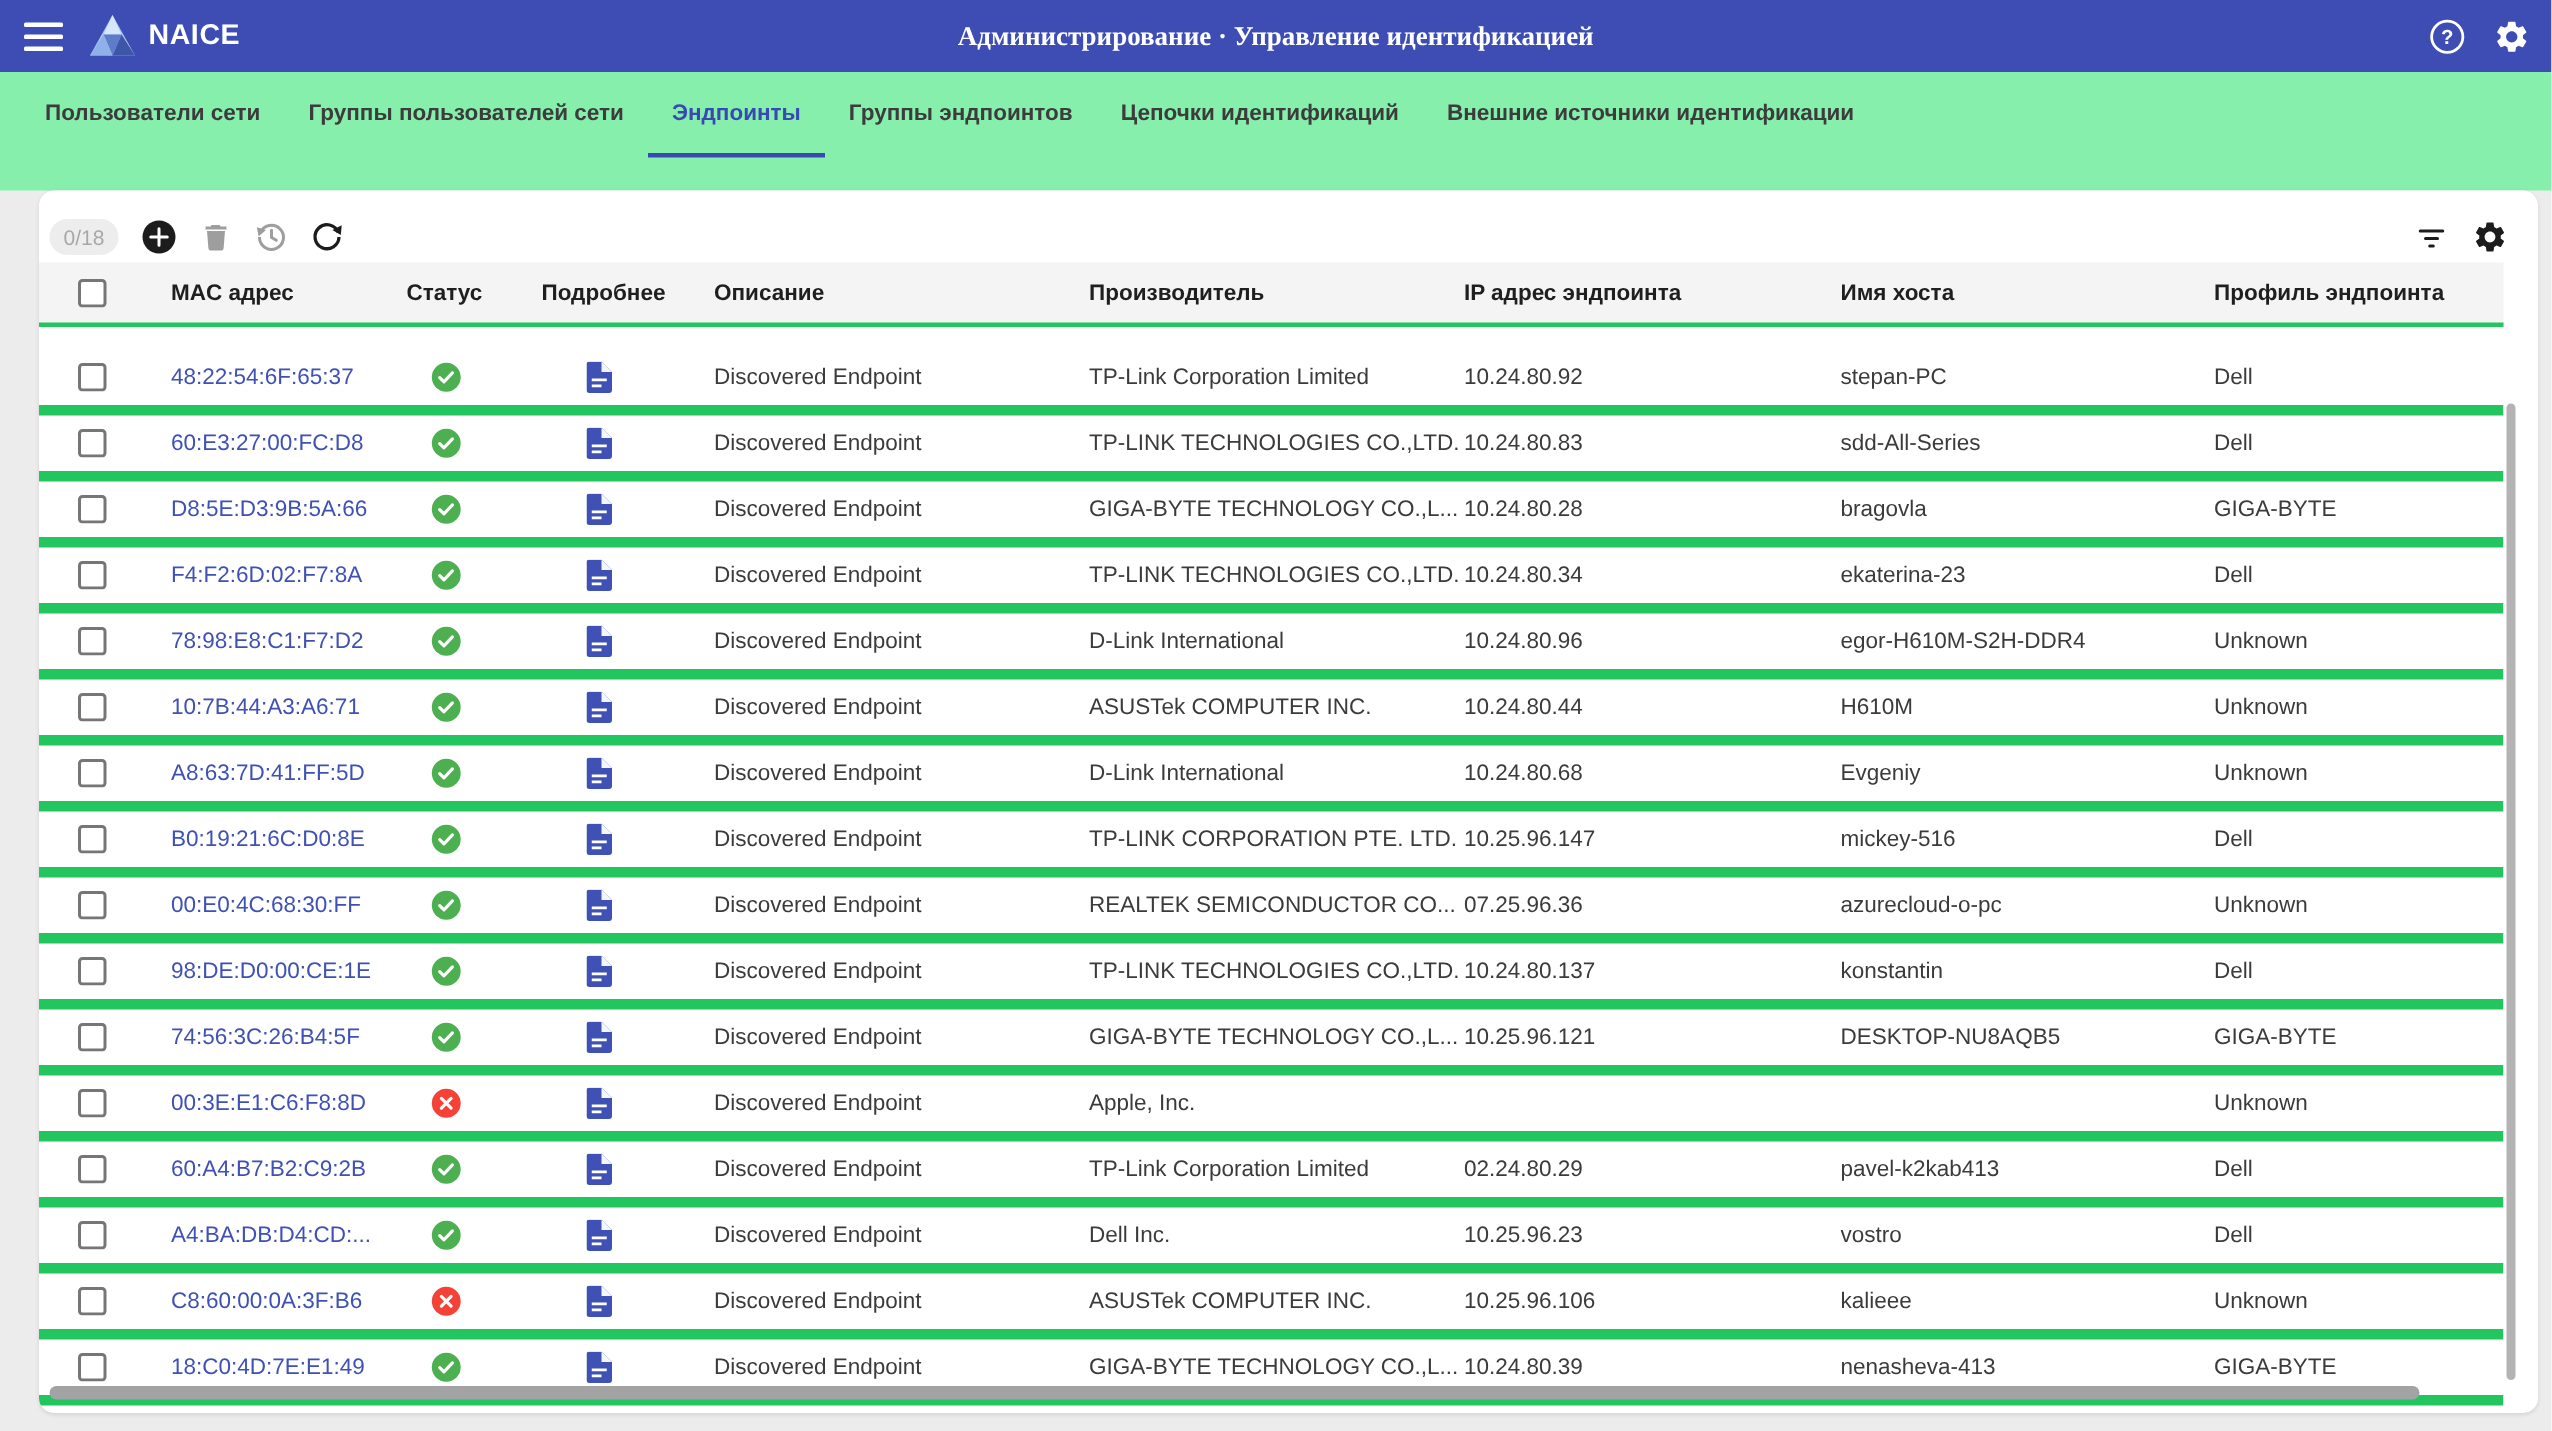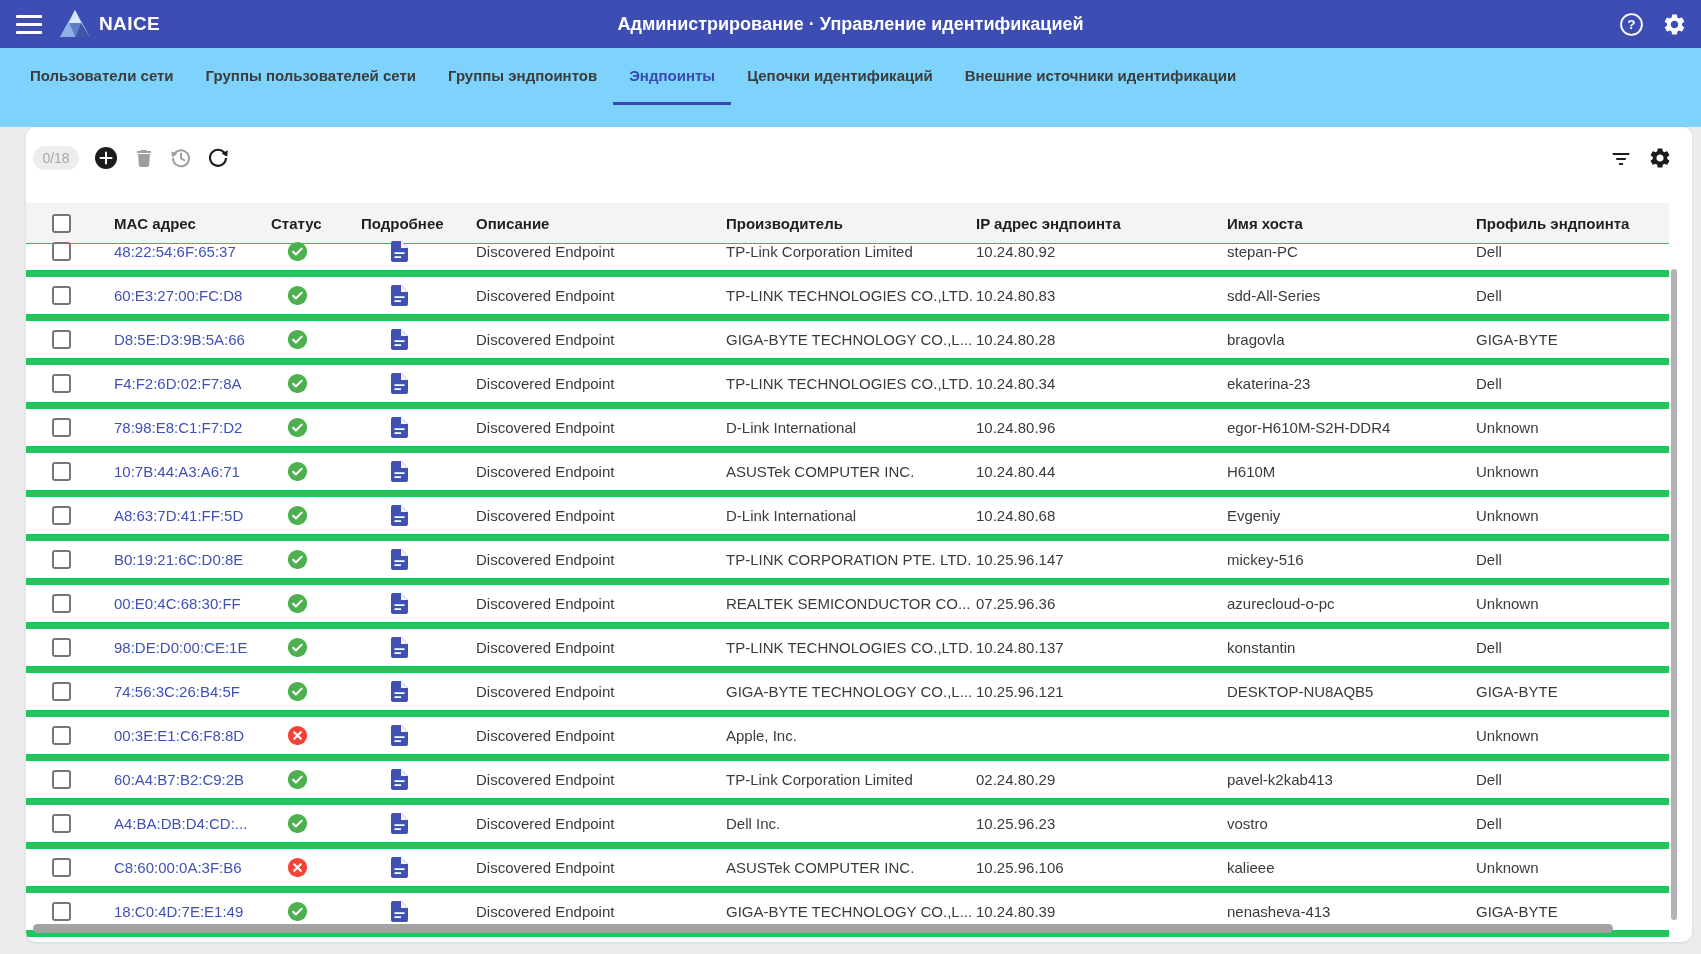--- a/index.html
+++ b/index.html
@@ -7,43 +7,43 @@
     width:1701px;height:954px;position:relative;overflow:hidden;
     background:#ececec;font-family:"Liberation Sans",sans-serif;
     -webkit-font-smoothing:antialiased;
   }
   
   .topbar{position:absolute;top:0;left:0;width:1701px;height:48px;background:#3d4db4;display:flex;align-items:center;color:#fff;}
   .hamburger{margin-left:16px;width:28px;height:28px;display:flex;flex-direction:column;justify-content:center;gap:5px;cursor:pointer;}
   .hamburger span{display:block;height:3px;background:#fff;border-radius:1px;width:26px;}
   .logo{margin-left:15px;width:32px;height:30px;}
   .app-name{font-size:19px;font-weight:bold;margin-left:8px;letter-spacing:.4px;text-align:center;}
-  .topbar-title{position:absolute;left:50%;transform:translateX(-50%);font-size:18px;font-weight:bold;white-space:nowrap;}
+  .topbar-title{position:absolute;left:50%;transform:translateX(-50%);font-size:18px;font-weight:bold;white-space:nowrap;font-family:Liberation Serif, serif;}
   .topbar-actions{position:absolute;right:14px;top:0;height:48px;display:flex;align-items:center;gap:18px;}
   .topbar-actions svg{display:block;cursor:pointer;}
   
-  .tabstrip{position:absolute;top:48px;left:0;width:1701px;height:79px;background:#7dd3fc;}
+  .tabstrip{position:absolute;top:48px;left:0;width:1701px;height:79px;background:#86efac;}
   .tabs{display:flex;padding-left:14px;height:57px;align-items:stretch;}
   .tab{padding:0 16px;font-size:15px;font-weight:bold;color:#3c3c3c;display:flex;align-items:center;border-bottom:3px solid transparent;box-sizing:border-box;cursor:pointer;white-space:nowrap;}
   .tab.active{color:#3949b3;border-bottom-color:#3949b3;}
   
   .card{position:absolute;left:26px;top:127px;width:1666px;height:815px;background:#ffffff;border-radius:10px;box-shadow:0 1px 3px rgba(0,0,0,.10);overflow:hidden;}
   
   .toolbar{position:absolute;top:16px;left:0;width:100%;height:30px;}
   .sel-pill{position:absolute;left:7px;top:3px;min-width:46px;height:24px;background:#ededed;border-radius:13px;color:#a8a8a8;font-size:14px;display:flex;align-items:center;justify-content:center;padding:0 4px;box-sizing:border-box;}
   .tb-icon{position:absolute;top:3px;width:24px;height:24px;cursor:pointer;}
   .tb-plus{left:68px;}
   .tb-trash{left:106px;}
   .tb-history{left:143px;}
   .tb-refresh{left:180px;}
   .tb-filter{left:1583px;}
   .tb-gear{left:1622px;}
   
   .grid-cols{display:grid;grid-template-columns:62px 183px 90px 115px 250px 250px 251px 249px 193px;align-items:center;}
-  .thead{position:absolute;top:76px;left:0;width:1643px;height:40px;background:#f4f4f4;font-weight:bold;font-size:15px;color:#1f1f1f;border-bottom:1px solid #22c55e;}
+  .thead{position:absolute;top:48px;left:0;width:1643px;height:40px;background:#f4f4f4;font-weight:bold;font-size:15px;color:#1f1f1f;border-bottom:3px solid #22c55e;}
   .tbody{position:absolute;top:106px;left:0;width:1643px;height:709px;overflow:hidden;}
   .trow{height:44px;box-sizing:border-box;border-bottom:7px solid #22c55e;font-size:15px;color:#3b3b3b;}
   .cell{white-space:nowrap;overflow:hidden;}
   .cell-mac{padding-left:26px;color:#3f51b5;cursor:pointer;}
   .thead .cell-mac{color:#1f1f1f;cursor:default;}
   .checkbox{width:19px;height:19px;border:2px solid #767676;border-radius:3px;background:#fff;margin-left:26px;box-sizing:border-box;cursor:pointer;}
   .status-wrap{margin-left:16px;width:21px;height:21px;}
   .doc-wrap{margin-left:30px;width:17px;height:21px;cursor:pointer;}
   
   .vscroll{position:absolute;left:1645px;top:142px;width:6px;height:651px;background:#b3b3b3;border-radius:3px;cursor:pointer;}
@@ -75,22 +75,22 @@
     <svg width="25" height="25" viewBox="0 0 24 24">
       <path fill="#fff" d="M19.14 12.94c.04-.3.06-.61.06-.94s-.02-.64-.07-.94l2.03-1.58c.18-.14.23-.41.12-.61l-1.92-3.32c-.12-.22-.37-.29-.59-.22l-2.39.96c-.5-.38-1.03-.7-1.62-.94l-.36-2.54c-.04-.24-.24-.41-.48-.41h-3.84c-.24 0-.43.17-.47.41l-.36 2.54c-.59.24-1.13.57-1.62.94l-2.39-.96c-.22-.08-.47 0-.59.22L2.74 8.87c-.12.21-.08.47.12.61l2.03 1.58c-.05.3-.09.63-.09.94s.02.64.07.94l-2.03 1.58c-.18.14-.23.41-.12.61l1.92 3.32c.12.22.37.29.59.22l2.39-.96c.5.38 1.03.7 1.62.94l.36 2.54c.05.24.24.41.48.41h3.84c.24 0 .44-.17.47-.41l.36-2.54c.59-.24 1.13-.56 1.62-.94l2.39.96c.22.08.47 0 .59-.22l1.92-3.32c.12-.22.07-.47-.12-.61l-2.01-1.58zM12 15.6c-1.98 0-3.6-1.62-3.6-3.6s1.62-3.6 3.6-3.6 3.6 1.62 3.6 3.6-1.62 3.6-3.6 3.6z"></path>
     </svg>
   </div>
 </div>
 
 <div class="tabstrip">
   <div class="tabs">
     <div class="tab">Пользователи сети</div>
     <div class="tab">Группы пользователей сети</div>
+    <div class="tab active">Эндпоинты</div>
     <div class="tab">Группы эндпоинтов</div>
-    <div class="tab active">Эндпоинты</div>
     <div class="tab">Цепочки идентификаций</div>
     <div class="tab">Внешние источники идентификации</div>
   </div>
 </div>
 
 <div class="card">
 
   <div class="toolbar">
     <div class="sel-pill">0/18</div>
     <svg class="tb-icon tb-plus" viewBox="0 0 24 24">

